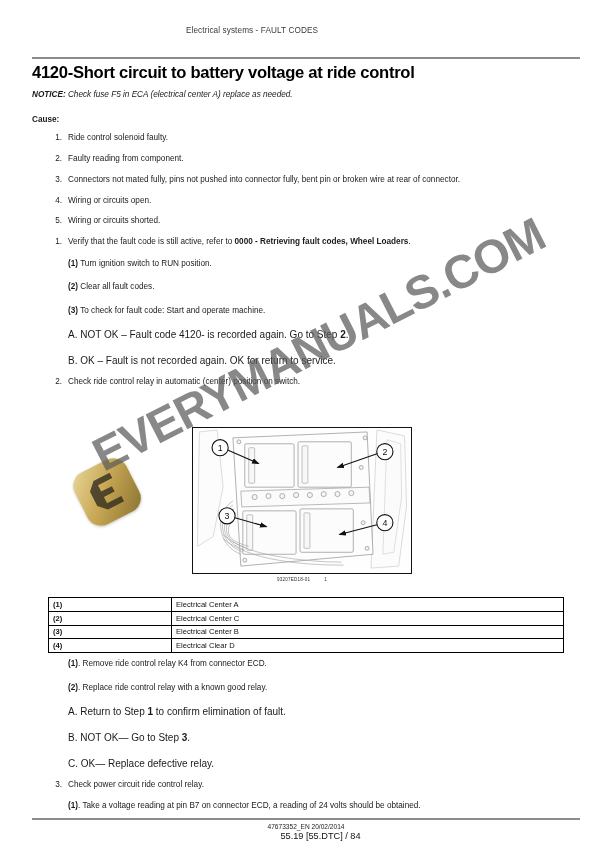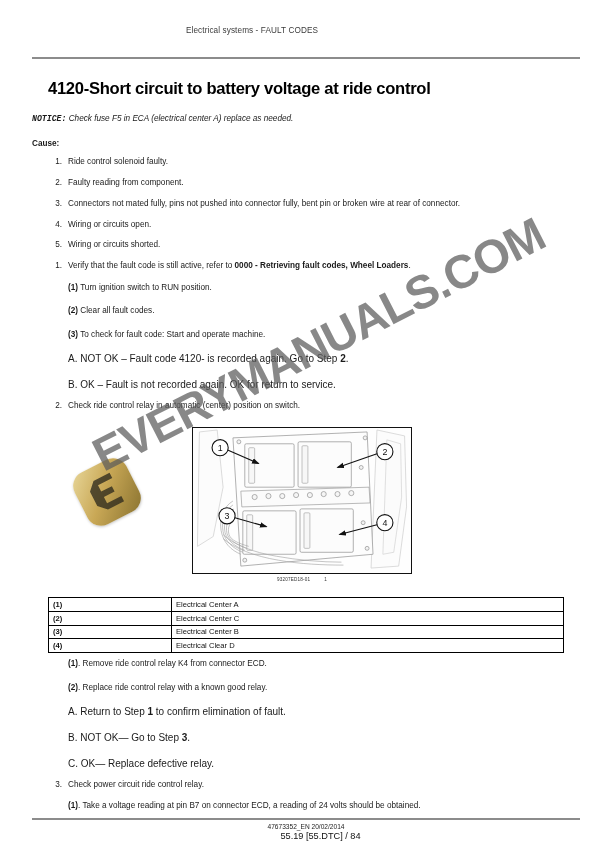--- a/index.html
+++ b/index.html
@@ -42,38 +42,37 @@
 
   
   .content {
     position: absolute;
     top: 63px;
     left: 32px;
     width: 552px;
   }
 
   h1.doc-title {
-    margin: 16px;
+    margin: 0;
     font-size: 16.6px;
     font-weight: bold;
     letter-spacing: -0.3px;
     line-height: 1.15;
     color: #000;
   }
 
   .notice {
     margin-top: 8px;
     font-size: 8.2px;
     font-style: italic;
     color: #1a1a1a;
   }
   .notice b {
     font-style: italic;
     font-weight: bold;
-    font-family: Liberation Mono, monospace;
   }
 
   .section-label {
     margin-top: 16px;
     font-size: 8.2px;
     font-weight: bold;
   }
 
   
   .olist {

